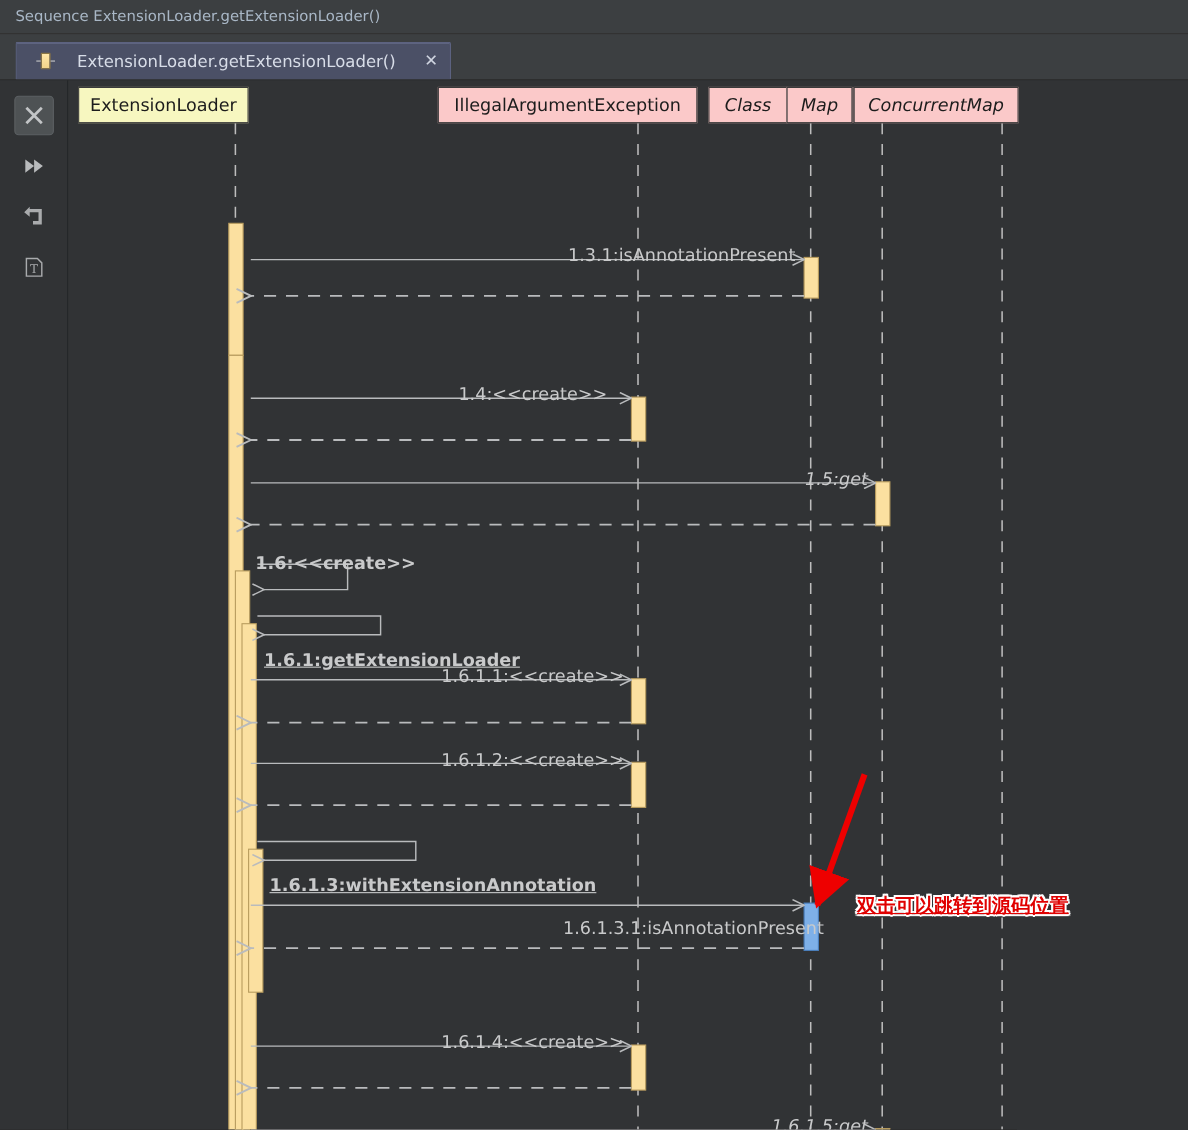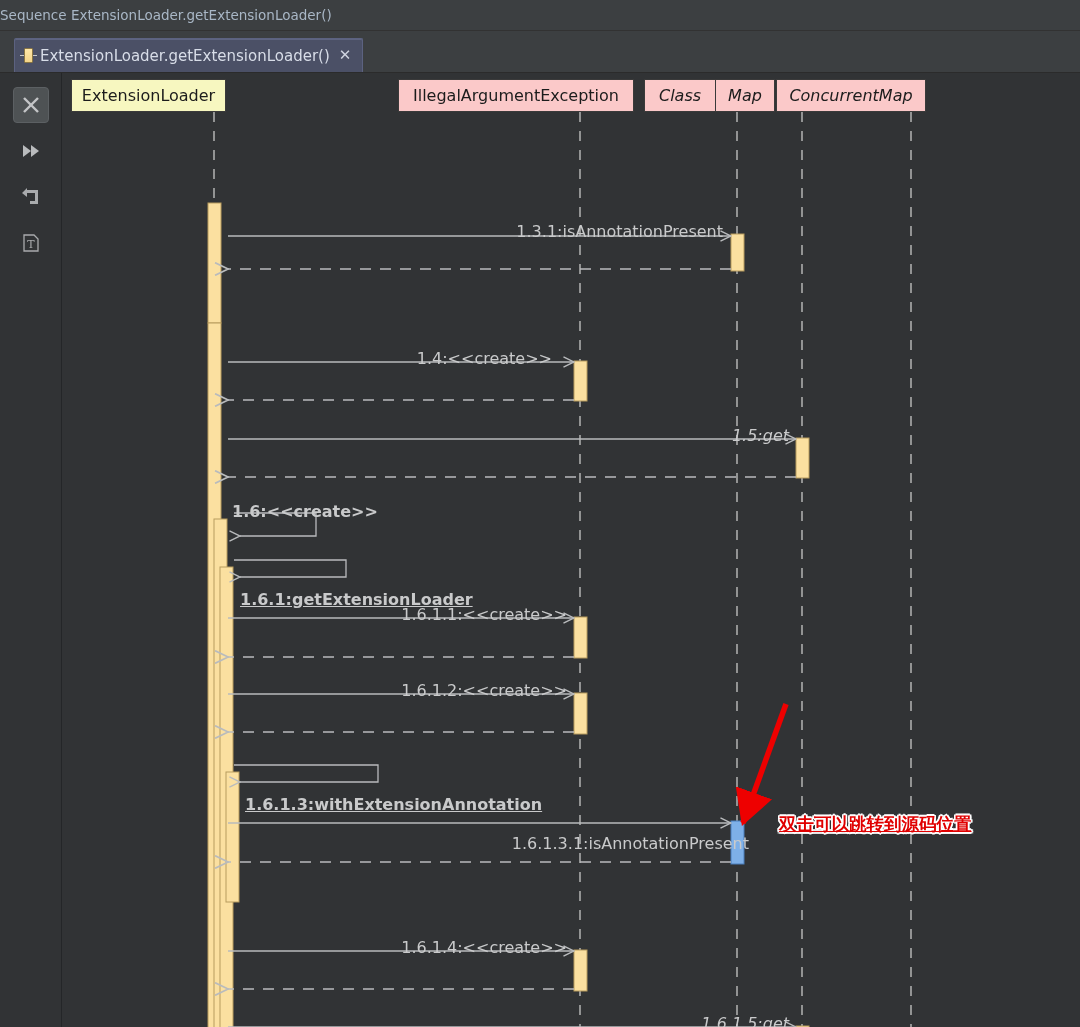--- a/index.html
+++ b/index.html
@@ -11,41 +11,42 @@
     overflow: hidden;
   }
 
   
   #window-title-bar {
     height: 31px;
     background: #3c3f41;
     color: #a9b7c6;
     display: flex;
     align-items: center;
+    padding-left: 14px;
     font-size: 13.5px;
     border-bottom: 1px solid #323232;
   }
   #tab-strip {
     height: 42px;
     background: #3c3f41;
     display: flex;
     align-items: flex-end;
     padding-left: 14px;
     border-bottom: 1px solid #2b2b2b;
   }
   .tab {
     height: 34px;
     background: #4b5066;
     border: 1px solid #5c6280;
     border-bottom: none;
     border-radius: 2px 2px 0 0;
     display: flex;
     align-items: center;
-    gap: 7px;
-    padding: 0 11px 0 9px;
+    gap: 24px;
+    padding: 0 11px 0 22px;
     color: #d8dde8;
     font-size: 15px;
     box-shadow: inset 0 1px 0 #5e6480;
   }
   .tab-seq-icon {
     width: 9px; height: 15px;
     background: linear-gradient(#ffe7a8, #f3d48a);
     border: 1px solid #8a7645;
     border-radius: 1px;
     position: relative;

